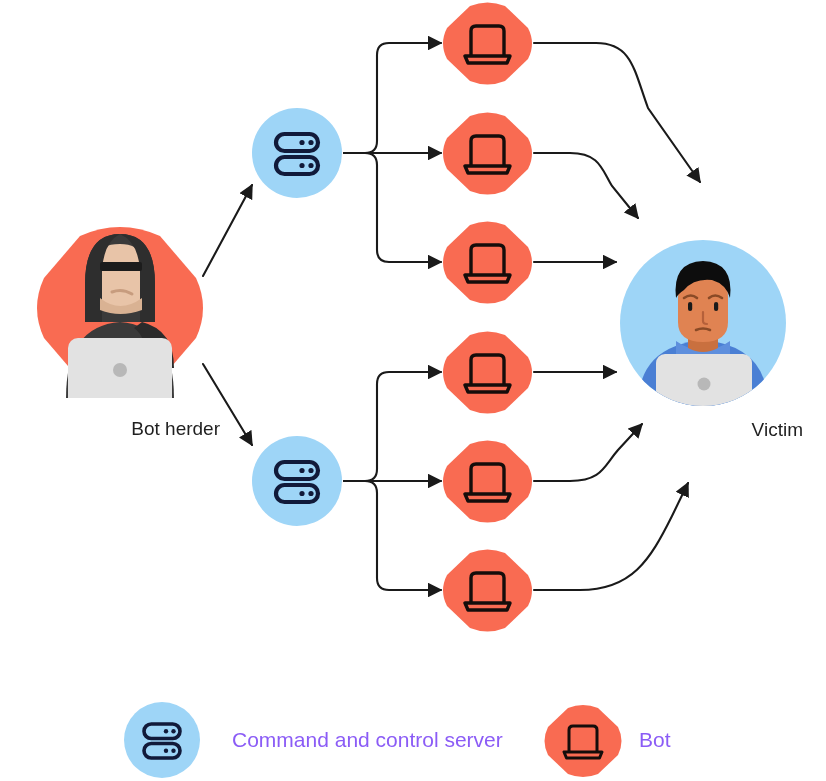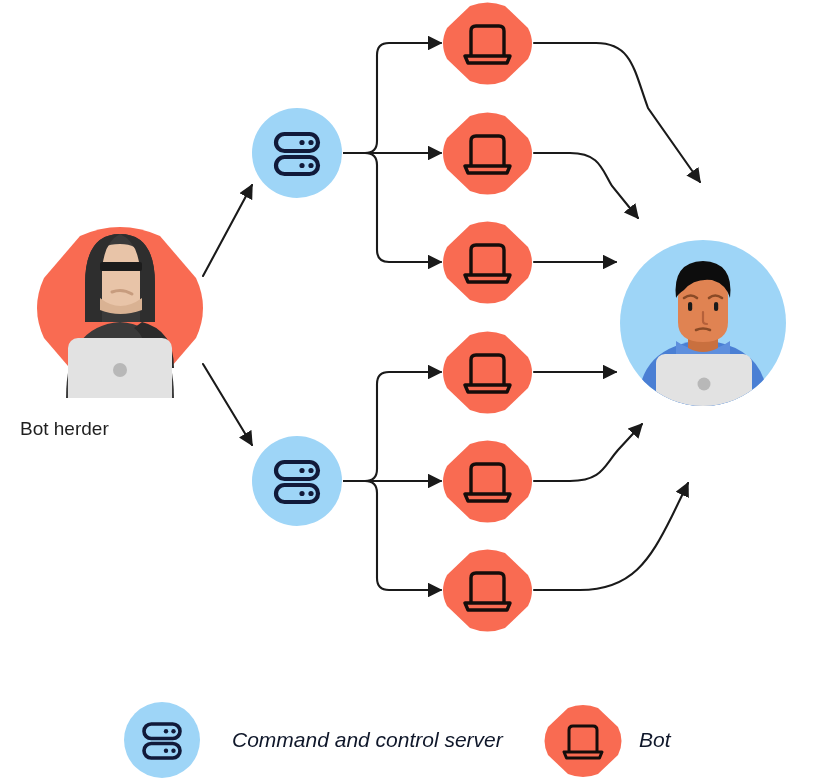--- a/index.html
+++ b/index.html
@@ -24,33 +24,32 @@
     top: 0;
     width: 826px;
     height: 781px;
     pointer-events: none;
   }
   .node {
     position: absolute;
   }
   .label {
     position: absolute;
-    text-align: left;
+    text-align: right;
     color: #1f1f1f;
     font-size: 19px;
     line-height: 22px;
     white-space: nowrap;
   }
   .legend-label {
     position: absolute;
-    color: #0f172a;
+    color: #8b5cf6;
     font-size: 21px;
     line-height: 24px;
     white-space: nowrap;
-    font-style: italic;
   }
   .legend-row { position: absolute; }
 </style>
 </head>
 <body>
 
 <div id="canvas">
 
   <svg id="edges" viewBox="0 0 826 781">
     <defs>
@@ -215,20 +214,21 @@
         <rect x="94" y="62" width="4.2" height="9" rx="2.1" fill="#1a1a1a"></rect>
 
         <path d="M 83 72 L 83 81 Q 83 84 87 84" stroke="#b5603a" stroke-width="2.2" fill="none" stroke-linecap="round"></path>
         <path d="M 76 90 Q 83 87 90 90" stroke="#8a4a26" stroke-width="2.6" fill="none" stroke-linecap="round"></path>
 
         <rect x="36" y="114" width="96" height="64" rx="9" fill="#e2e2e2"></rect>
         <circle cx="84" cy="144" r="6.5" fill="#b8b8b8"></circle>
       </g>
     </svg>
   </div>
+  <div class="label" style="left:603px; top:419px; width:200px;">Victim</div>
 
   <div class="legend-row" style="left:124px; top:702px;">
     <svg viewBox="0 0 76 76" width="76" height="76">
       <circle cx="38" cy="38" r="38" fill="#9ed5f7"></circle>
       <g fill="none" stroke="#111a3a" stroke-width="3.6">
         <rect x="20" y="22" width="36" height="14.5" rx="7.2"></rect>
         <rect x="20" y="41.5" width="36" height="14.5" rx="7.2"></rect>
       </g>
       <g fill="#111a3a">
         <circle cx="42" cy="29.2" r="2.2"></circle>

